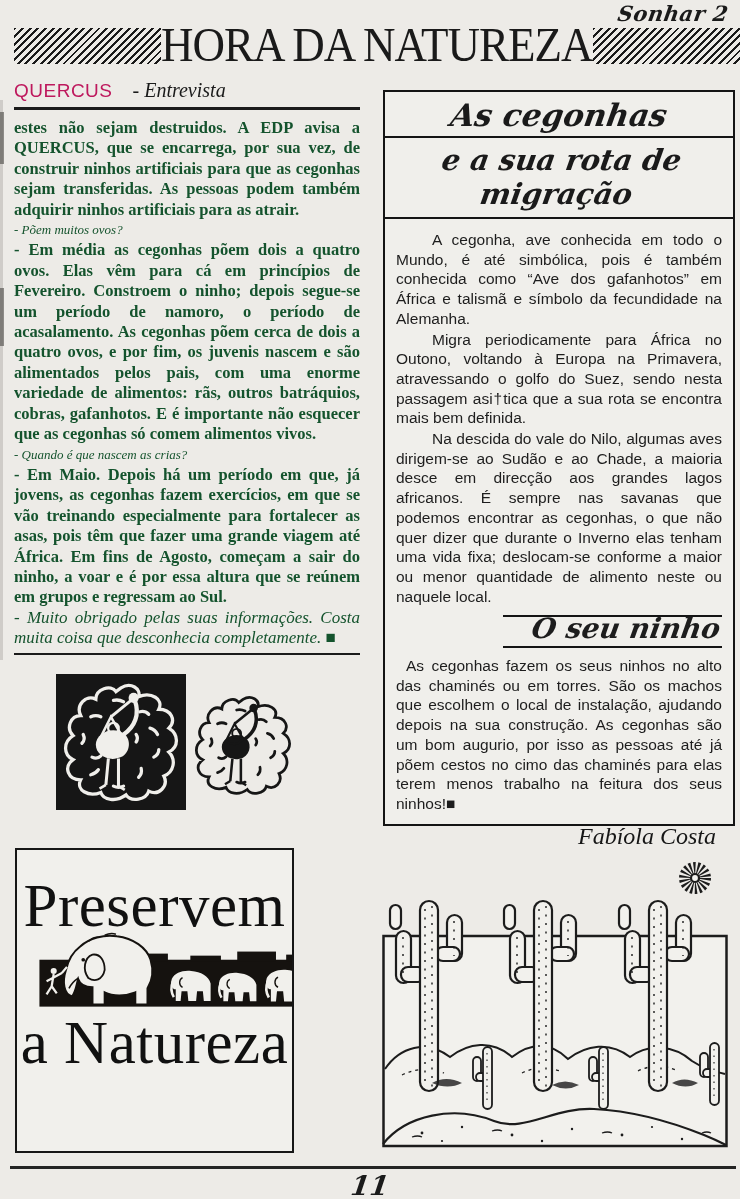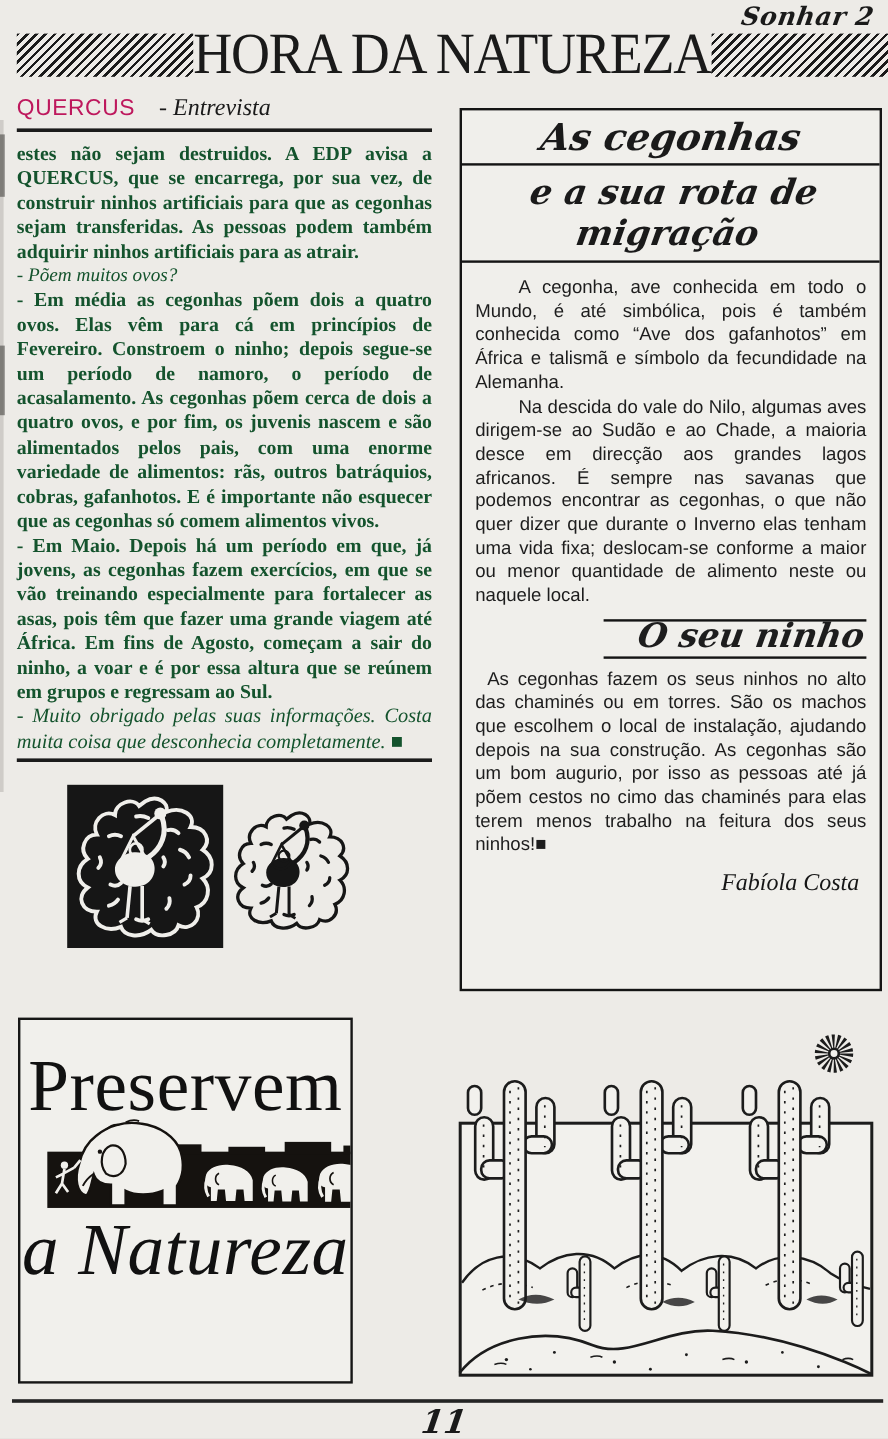--- a/index.html
+++ b/index.html
@@ -29,21 +29,21 @@
   }
   
   .col-left{position:absolute;left:14px;top:78px;width:346px;}
   .kicker{font-size:19px;line-height:24px;}
   .kicker .label{font-family:"Liberation Sans", sans-serif;letter-spacing:.5px;color:#be185d;}
   .kicker .suffix{font-family:"Liberation Serif", serif;font-style:italic;margin-left:20px;font-size:20px;}
   .rule{height:3px;background:#1b1b1b;margin-top:4px;}
   .rule.thin{height:2.5px;}
   .interview{margin-top:8px;font-weight:700;font-size:16.5px;line-height:20.4px;text-align:justify;color:#14532d;}
   .interview p{margin:0;}
-  .interview p.q{font-weight:400;font-style:italic;font-size:16px;text-align:left;}
+  .interview p.q{font-weight:400;font-style:italic;font-size:13px;text-align:left;}
   .interview p.close{font-weight:400;font-style:italic;font-size:17px;}
   .storks{display:flex;gap:4px;margin:19px 0 0 42px;align-items:flex-end;}
   .stork-tile-dark{width:126px;height:132px;background:#161616;color:#f0efeb;padding:2px;}
   .stork-tile-light{width:106px;height:130px;color:#161616;}
   .stork-tile-dark svg,.stork-tile-light svg{width:100%;height:100%;display:block;}
   
   .stork-box{
     position:absolute;left:383px;top:90px;width:352px;height:736px;
     border:2.5px solid #141414;background:#f0efeb;box-sizing:border-box;
   }
@@ -55,30 +55,30 @@
   .box-title2{font-size:29px;text-align:center;padding:5px 6px 6px;border-bottom:2.5px solid #141414;}
   .box-body{padding:11px 11px 0;font-family:"Liberation Sans", sans-serif;font-size:15.5px;line-height:19.7px;text-align:justify;color:#1d1d1d;}
   .box-body p{margin:0 0 1px;text-indent:36px;}
   .ninho{
     margin:9px 0 8px auto;width:66%;
     border-top:2.5px solid #141414;border-bottom:2.5px solid #141414;
     padding:2px 2px 7px;text-align:right;
   }
   .ninho span{font-size:28px;}
   .author{margin-top:13px;text-align:right;padding-right:6px;
-    font-family:"Liberation Serif", serif;font-style:italic;font-size:20px;color:#161616;}
+    font-family:"Liberation Serif", serif;font-style:italic;font-size:24px;color:#161616;}
   
   .poster{
     position:absolute;left:15px;top:848px;width:279px;height:305px;
     border:2.5px solid #161616;background:#f1f0ec;box-sizing:border-box;
     text-align:center;overflow:hidden;
   }
   .poster .big{font-family:"Liberation Serif", serif;font-size:61px;line-height:1;letter-spacing:.5px;color:#111;}
   .poster .l1{margin-top:25px;}
-  .poster .l2{margin-top:-13px;font-style:italic;}
+  .poster .l2{margin-top:-13px;}
   .band{display:block;margin:-13px auto 0;width:312px;height:102px;}
   
   .cactus-scene{position:absolute;left:372px;top:843px;width:365px;height:312px;}
   .cactus-scene svg{width:100%;height:100%;display:block;}
   
   .footer-rule{position:absolute;left:10px;top:1166px;width:726px;height:3px;background:#242424;}
   .pageno{
     position:absolute;top:1170px;left:0;width:740px;text-align:center;
     font-family:"DejaVu Serif", serif;font-style:italic;font-weight:700;
     font-size:27px;transform:skewX(-8deg);
@@ -167,20 +167,21 @@
 
   <section class="col-left">
     <div class="kicker">
       <span class="label">QUERCUS</span><span class="suffix">- Entrevista</span>
     </div>
     <div class="rule"></div>
     <div class="interview">
       <p>estes não sejam destruidos. A EDP avisa a QUERCUS, que se encarrega, por sua vez, de construir ninhos artificiais para que as cegonhas sejam transferidas. As pessoas podem também adquirir ninhos artificiais para as atrair.</p>
       <p class="q">- Põem muitos ovos?</p>
       <p>- Em média as cegonhas põem dois a quatro ovos. Elas vêm para cá em princípios de Fevereiro. Constroem o ninho; depois segue-se um período de namoro, o período de acasalamento. As cegonhas põem cerca de dois a quatro ovos, e por fim, os juvenis nascem e são alimentados pelos pais, com uma enorme variedade de alimentos: rãs, outros batráquios, cobras, gafanhotos. E é importante não esquecer que as cegonhas só comem alimentos vivos.</p>
+      <p class="q">- Quando é que nascem as crias?</p>
       <p>- Em Maio. Depois há um período em que, já jovens, as cegonhas fazem exercícios, em que se vão treinando especialmente para fortalecer as asas, pois têm que fazer uma grande viagem até África. Em fins de Agosto, começam a sair do ninho, a voar e é por essa altura que se reúnem em grupos e regressam ao Sul.</p>
       <p class="close">- Muito obrigado pelas suas informações. Costa muita coisa que desconhecia completamente. ■</p>
     </div>
     <div class="rule thin"></div>
     <div class="storks">
       <div class="stork-tile-dark">
         <svg viewBox="0 0 100 100">
             <use href="#storkart"></use>
           </svg>
       </div>
@@ -194,20 +195,21 @@
 
   <aside class="stork-box">
     <div class="box-title1">
         <span class="script">As cegonhas</span>
       </div>
     <div class="box-title2">
         <span class="script">e a sua rota de migração</span>
       </div>
     <div class="box-body">
       <p>A cegonha, ave conhecida em todo o Mundo, é até simbólica, pois é também conhecida como “Ave dos gafanhotos” em África e talismã e símbolo da fecundidade na Alemanha.</p>
+      <p>Migra periodicamente para África no Outono, voltando à Europa na Primavera, atravessando o golfo do Suez, sendo nesta passagem asi†tica que a sua rota se encontra mais bem definida.</p>
       <p>Na descida do vale do Nilo, algumas aves dirigem-se ao Sudão e ao Chade, a maioria desce em direcção aos grandes lagos africanos. É sempre nas savanas que podemos encontrar as cegonhas, o que não quer dizer que durante o Inverno elas tenham uma vida fixa; deslocam-se conforme a maior ou menor quantidade de alimento neste ou naquele local.</p>
       <div class="ninho">
           <span class="script">O seu ninho</span>
         </div>
       <p style="text-indent:10px">As cegonhas fazem os seus ninhos no alto das chaminés ou em torres. São os machos que escolhem o local de instalação, ajudando depois na sua construção. As cegonhas são um bom augurio, por isso as pessoas até já põem cestos no cimo das chaminés para elas terem menos trabalho na feitura dos seus ninhos!■</p>
       <div class="author">Fabíola Costa</div>
     </div>
   </aside>
 
   <div class="poster">

